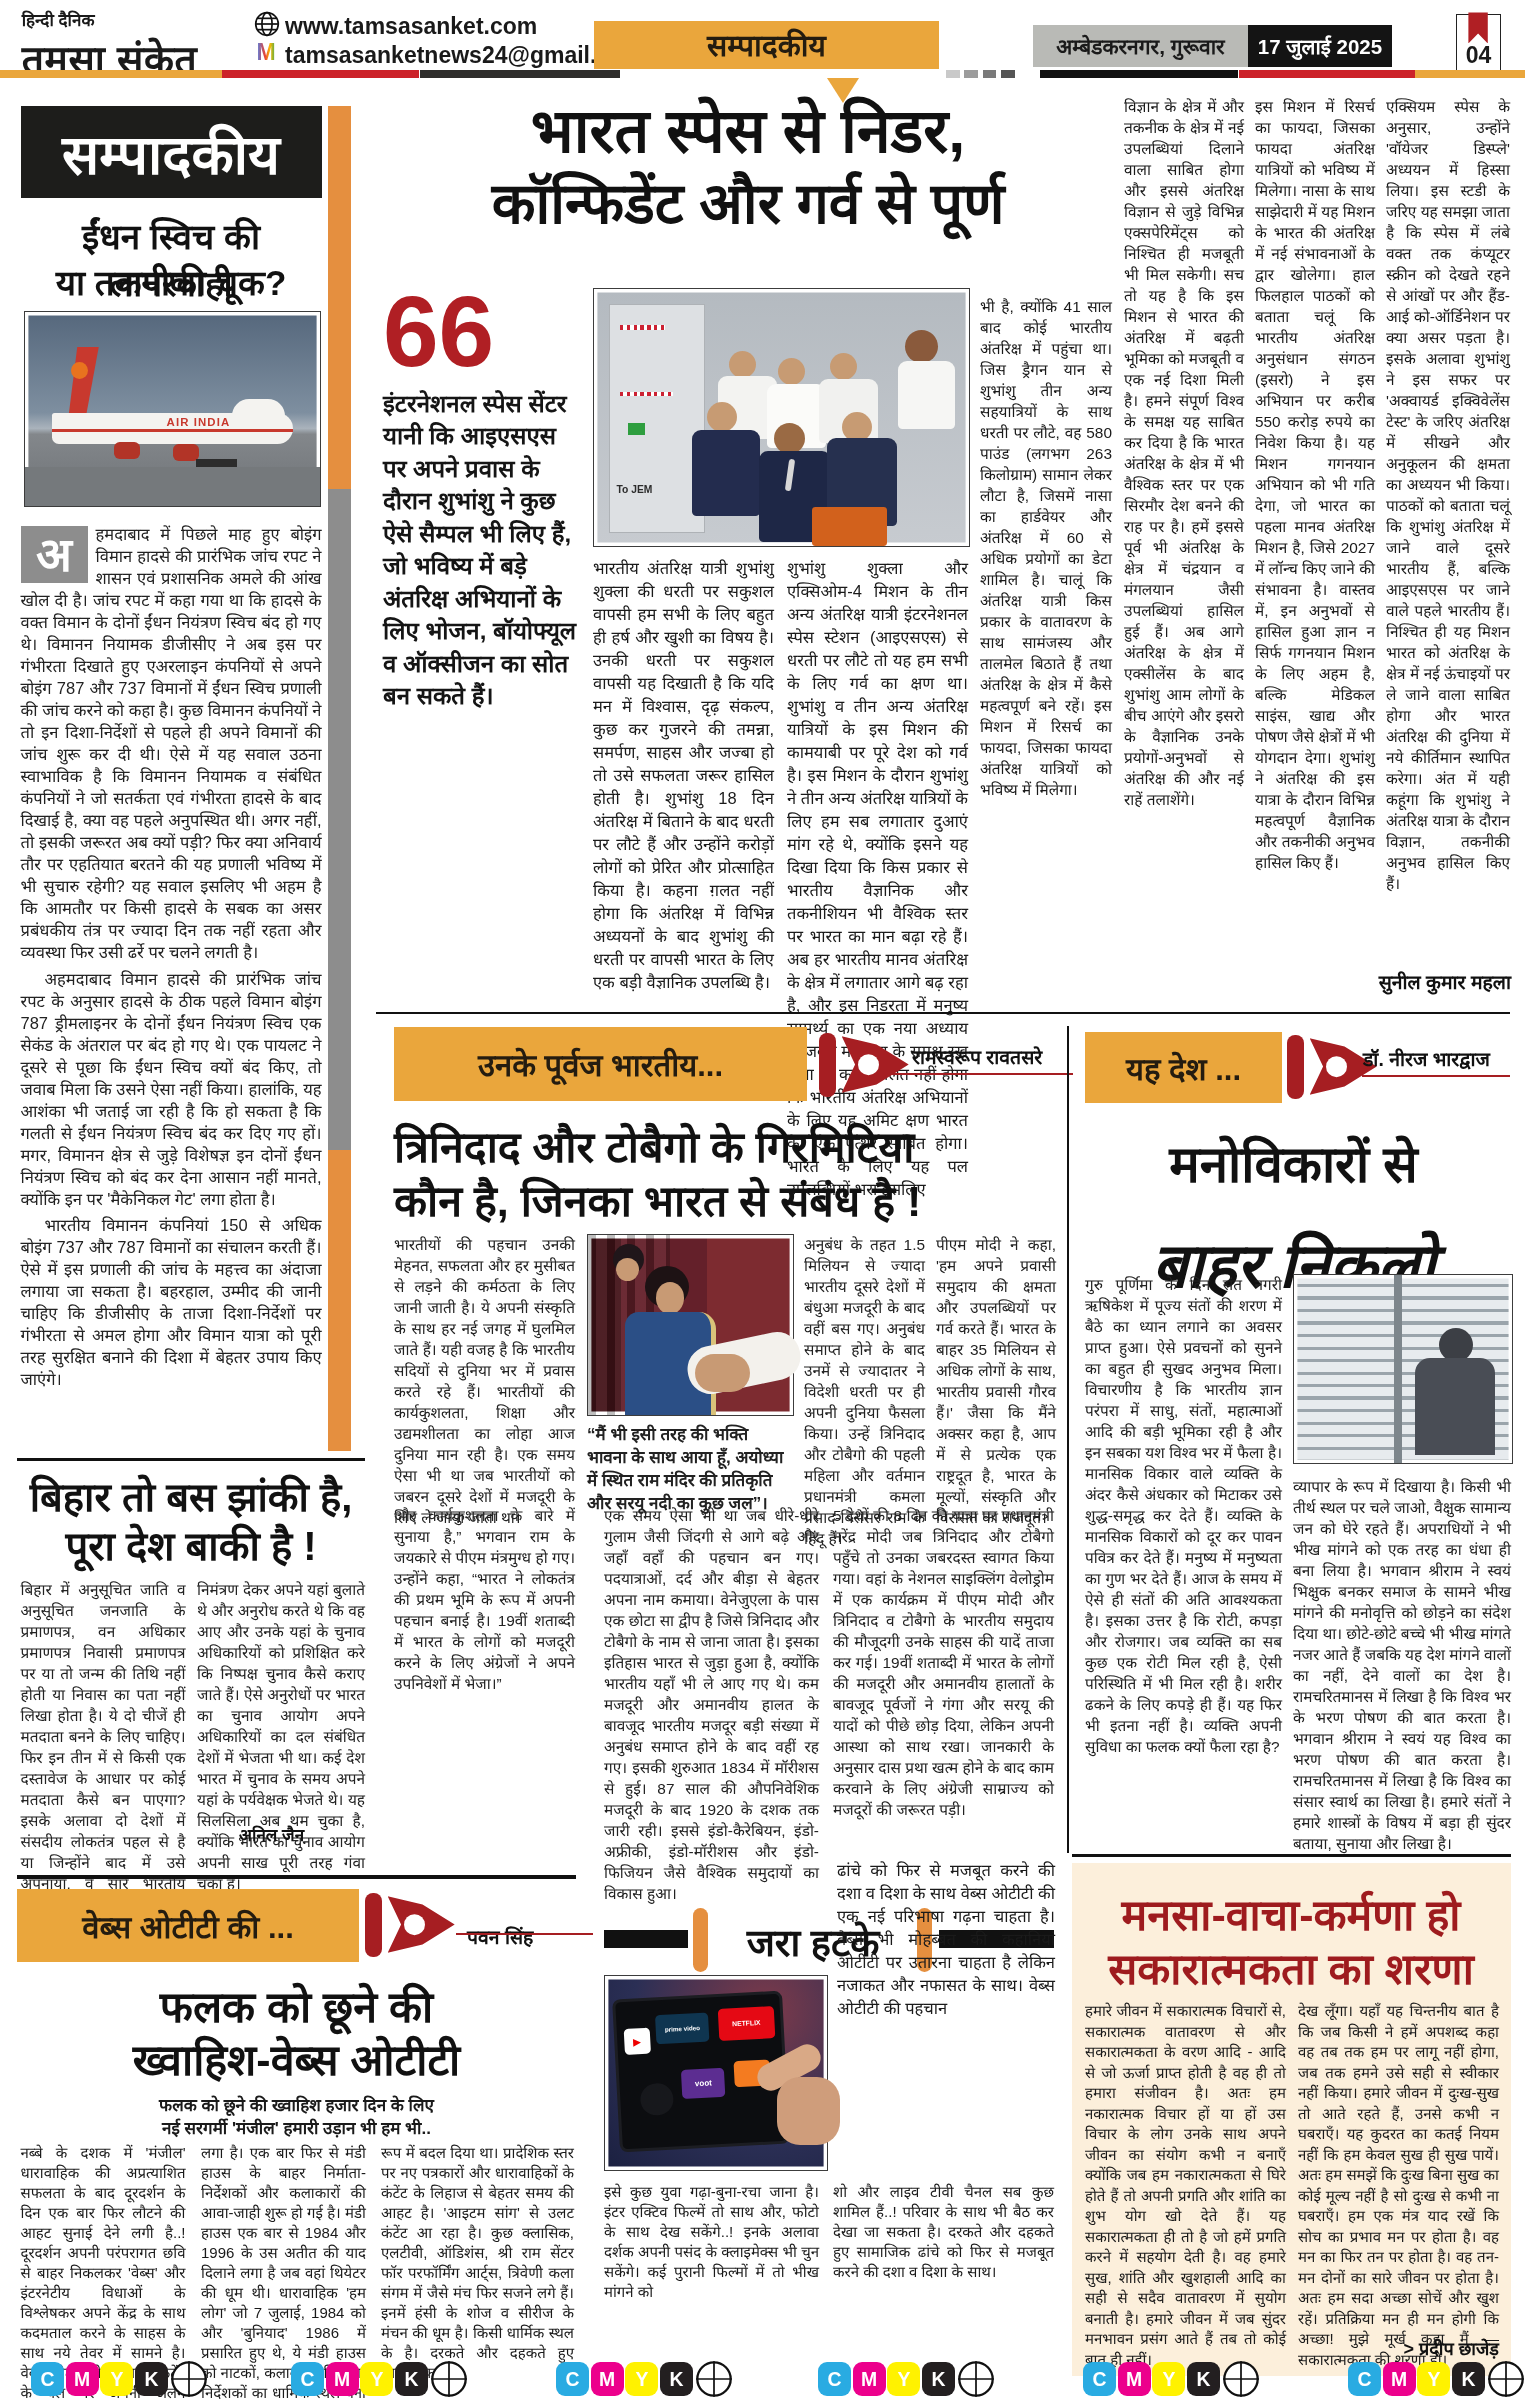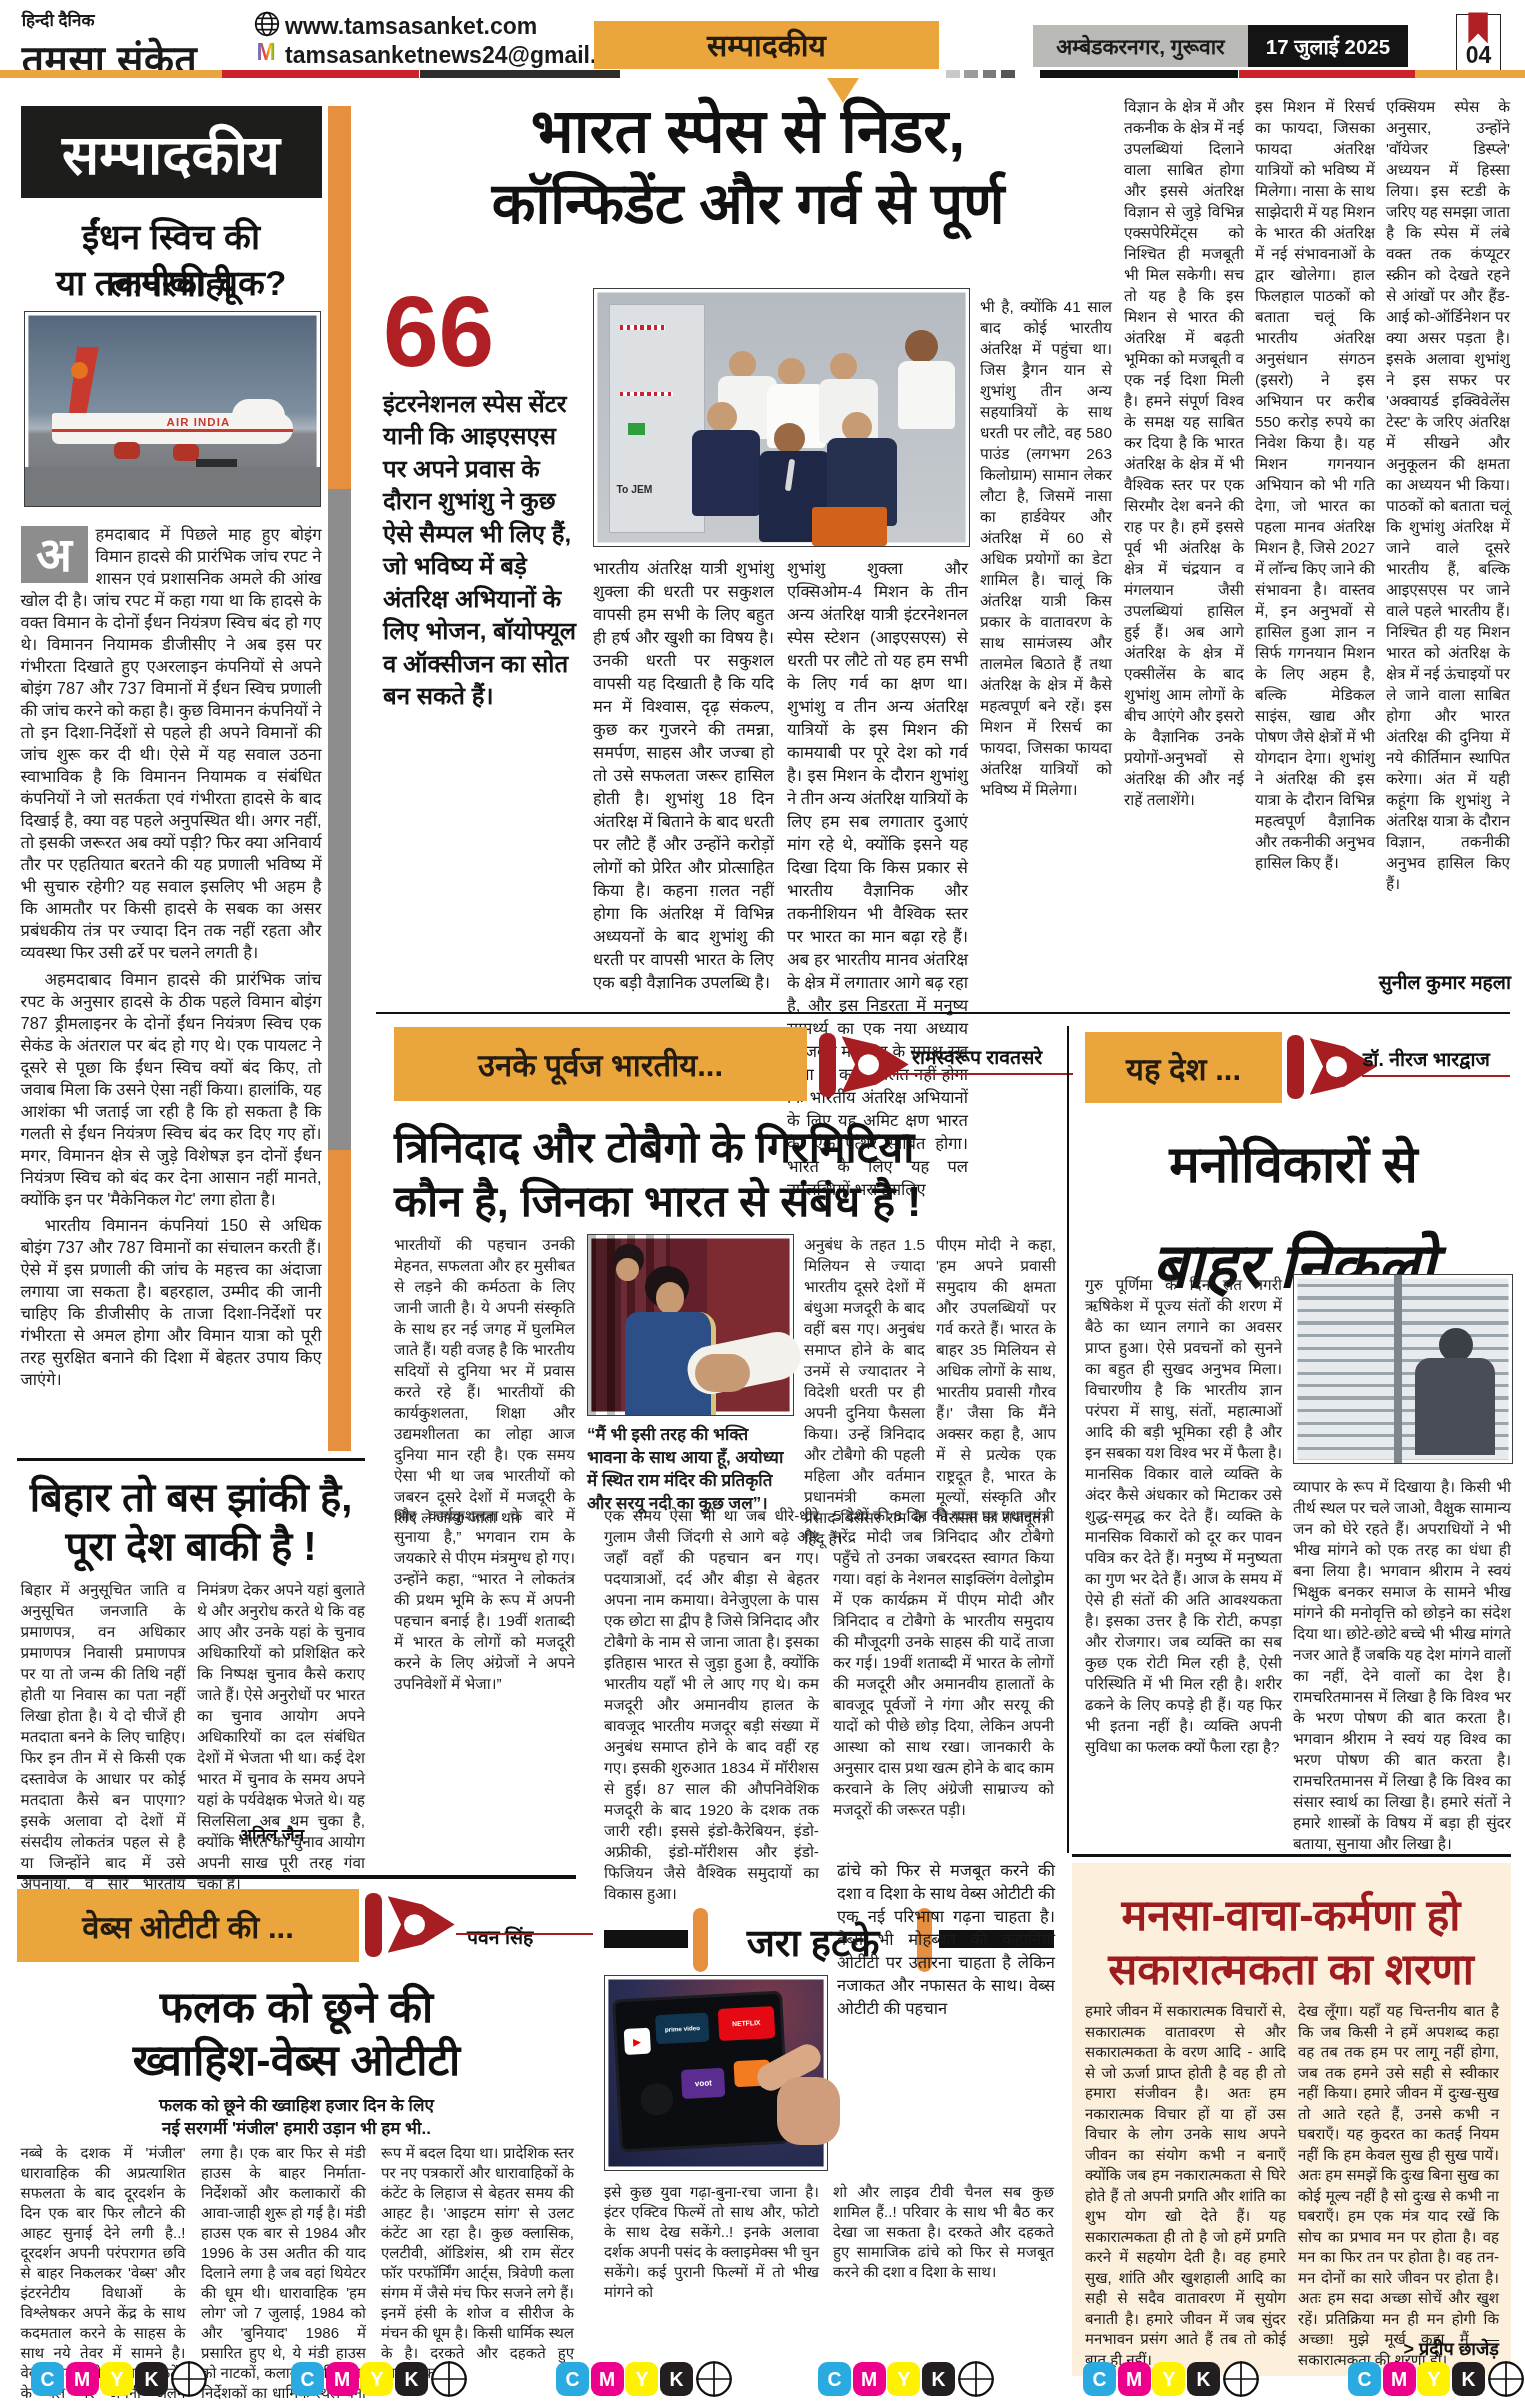--- a/index.html
+++ b/index.html
@@ -70,21 +70,21 @@
   </div>
   <div class="abs" style="left:285px;top:42px;font-size:23px;font-weight:900;">tamsasanketnews24@gmail.com</div>
 
   <div class="abs yk" style="left:594px;top:20.5px;width:345px;height:48px;font-size:30px;">
     <span>सम्पादकीय</span>
   </div>
 
   <div class="abs hbox" style="left:1033px;top:25px;width:215px;height:42px;background:#b9bab6;font-size:21px;font-weight:900;">
     <span>अम्बेडकरनगर, गुरूवार</span>
   </div>
-  <div class="abs hbox" style="left:1248px;top:25px;width:160px;height:42px;background:#141414;color:#fff;font-size:20.5px;font-weight:900;">
+  <div class="abs hbox" style="left:1248px;top:25px;width:144px;height:42px;background:#141414;color:#fff;font-size:20.5px;font-weight:900;">
     <span>17 जुलाई 2025</span>
   </div>
 
   <div class="abs" style="left:1456px;top:13.7px;width:43px;height:55px;border:1.7px solid #222;background:#fff;">
     <div style="position:absolute;left:11.4px;top:-2.3px;width:19.4px;height:31px;background:#b01f24;clip-path:polygon(0 0,100% 0,100% 100%,50% 68%,0 100%);"></div>
     <div style="position:absolute;bottom:1.1px;width:100%;text-align:center;font-size:23px;font-weight:bold;">04</div>
   </div>
 
   <div class="abs" style="left:0;top:70px;width:222px;height:8px;background:#eaa63c;"></div>
   <div class="abs" style="left:222px;top:70px;width:197px;height:8px;background:#cc2229;"></div>

